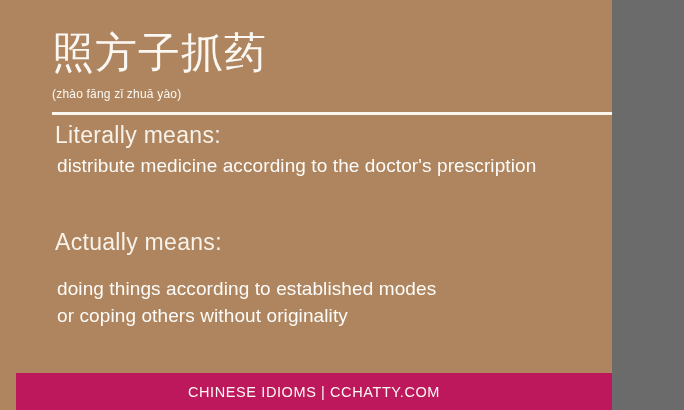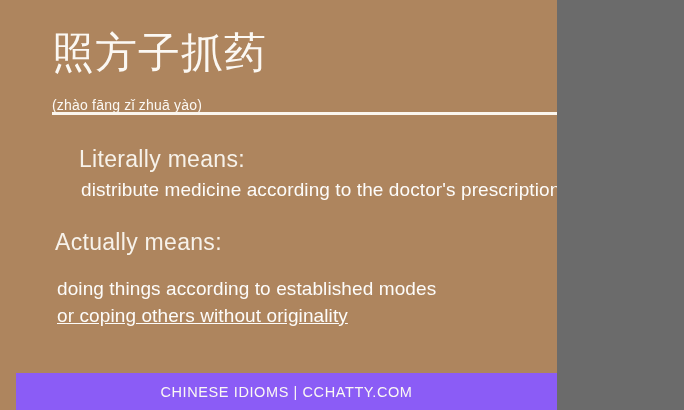--- a/index.html
+++ b/index.html
@@ -3,21 +3,21 @@
 <meta charset="utf-8">
 <style>
   html, body {
     margin: 0;
     padding: 0;
     background: #6b6b6b;
   }
 
   #card {
     position: relative;
-    width: 557px;
+    width: 612px;
     height: 410px;
     overflow: hidden;
     background: #ae855e;
     font-family: "Liberation Sans", "DejaVu Sans", sans-serif;
     -webkit-font-smoothing: antialiased;
   }
 
   
   #header {
     position: absolute;
@@ -30,22 +30,22 @@
     font-size: 42px;
     line-height: 50px;
     color: #fbf8f3;
     font-weight: 400;
     letter-spacing: 1px;
     white-space: nowrap;
     font-family: "DejaVu Sans", "Liberation Sans", sans-serif;
   }
 
   #pinyin {
-    margin-top: 17px;
-    font-size: 14px;
+    margin-top: 6px;
+    font-size: 12px;
     line-height: 20px;
     color: #fbf8f3;
     font-weight: 400;
     letter-spacing: 0.2px;
     white-space: nowrap;
   }
 
   
   #divider {
     position: absolute;
@@ -56,21 +56,21 @@
     background: #fbf6ee;
   }
 
   
   .section {
     position: absolute;
     left: 55px;
     width: 600px;
   }
 
-  #section-literal { top: 144px; margin-left: 24px; }
+  #section-literal { top: 120px; }
   #section-actual  { top: 227px; }
 
   .section-heading {
     font-size: 23px;
     line-height: 30px;
     color: #f7f2ea;
     font-weight: 400;
     letter-spacing: 0.3px;
     white-space: nowrap;
   }
@@ -80,30 +80,30 @@
     line-height: 27px;
     color: #fdfcfa;
     font-weight: 400;
     letter-spacing: 0.1px;
     white-space: nowrap;
     margin-left: 2px;
   }
 
   #section-literal .section-line { margin-top: 2px; }
   #section-actual  .section-line { margin-top: 18px; }
-  #section-actual  .section-line + .section-line { margin-top: 0px; text-decoration: underline; }
+  #section-actual  .section-line + .section-line { margin-top: 0px; }
 
   
   #footer {
     position: absolute;
     left: 16px;
     right: 0;
     top: 373px;
     height: 37px;
-    background: #8b5cf6;
+    background: #be185d;
     display: flex;
     align-items: center;
     justify-content: center;
   }
 
   #footer-text {
     font-size: 14.5px;
     line-height: 18px;
     color: #fbf8f4;
     letter-spacing: 0.6px;

